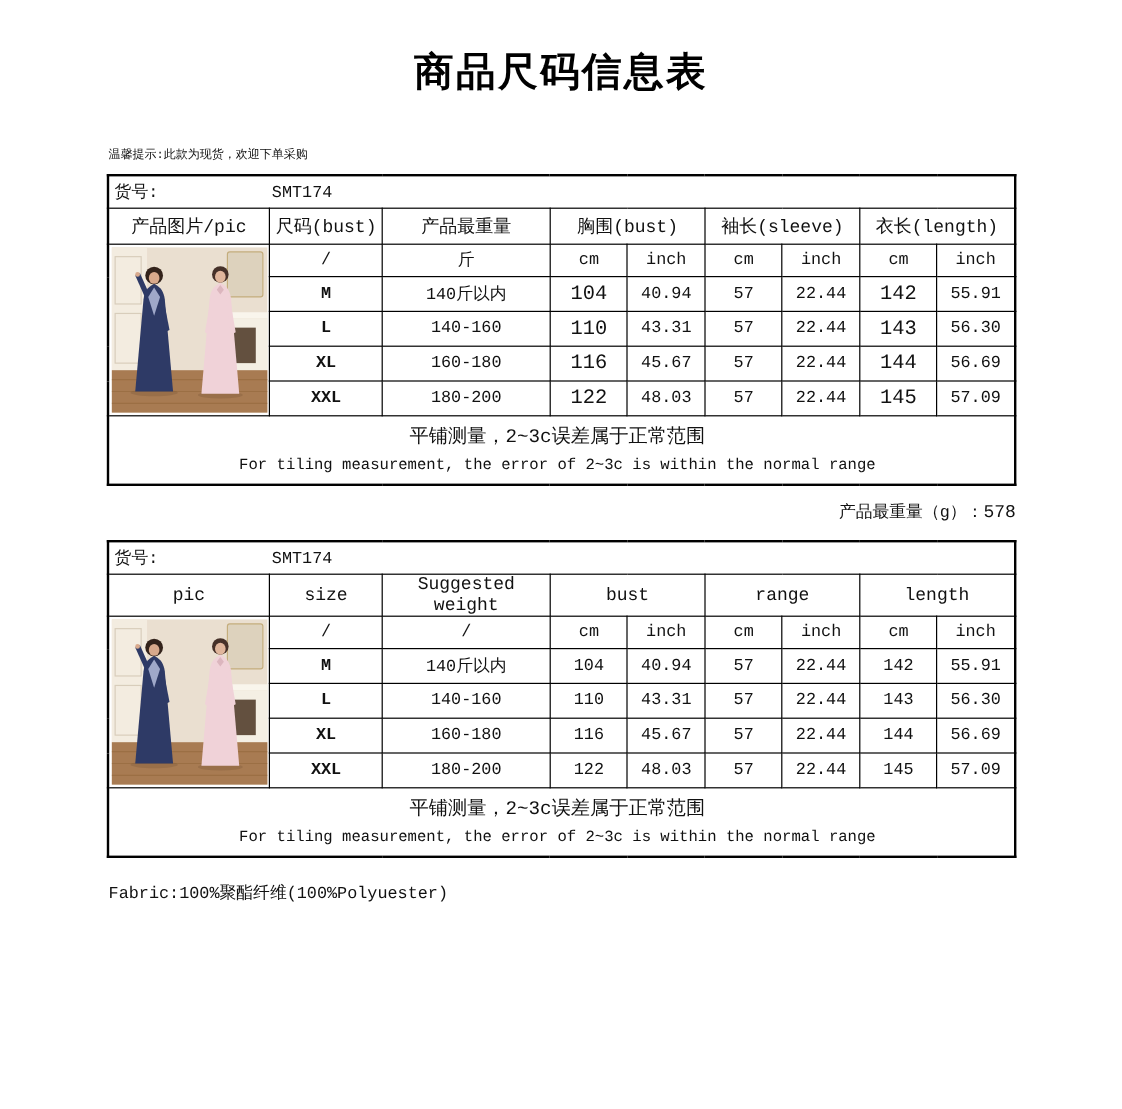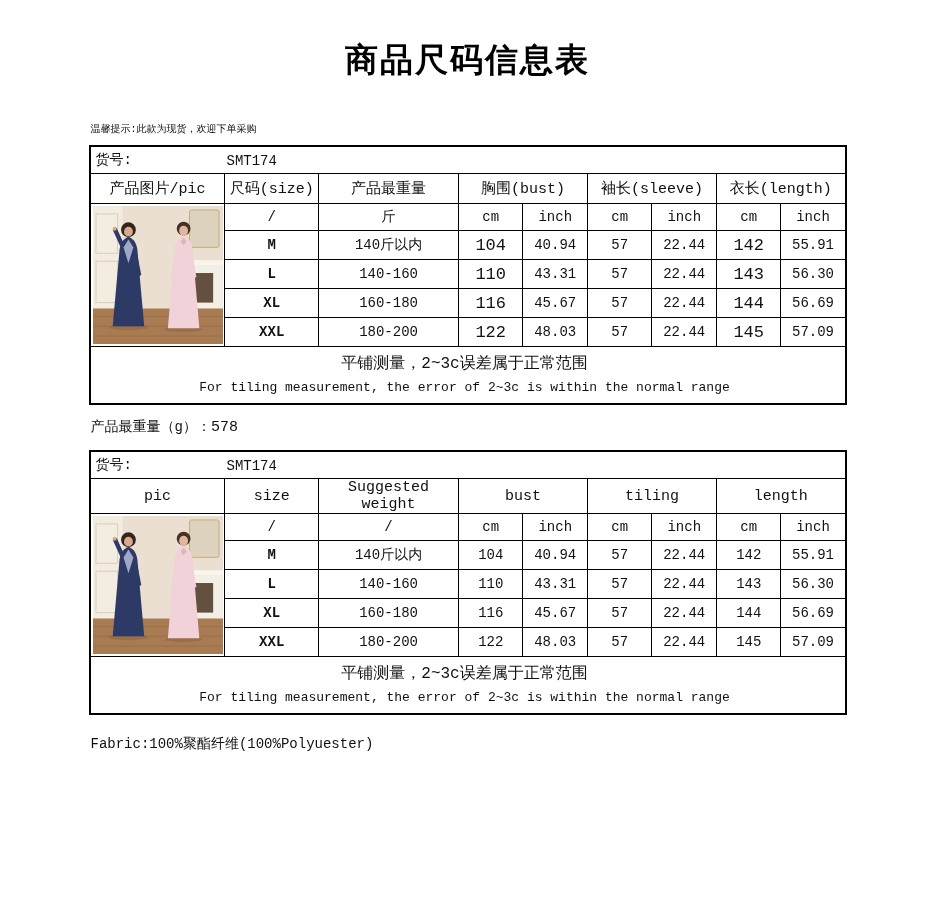--- a/index.html
+++ b/index.html
@@ -35,21 +35,21 @@
   tr.r-sub td{height:26px;}
   tr.r-data td{height:28px;}
   td.size-cell{font-weight:700;}
   .table-cn td.big{font-size:17px;}
   td.photo-cell{padding:2px;vertical-align:middle;}
   td.photo-cell svg{display:block;width:130px;height:138px;margin:0 auto;}
   td.note-cell{padding:5px 6px 6px 0;}
   .note-cn{font-size:16px;line-height:1.6;}
   .note-en{font-size:13px;line-height:1.5;}
   .fabric-line{font-size:14px;margin:18px 0 0 2px;white-space:pre;}
-  .weight-line{font-size:14px;margin:13px 0 0 2px;white-space:pre;}
+  .weight-line{font-size:14px;margin:13px 0 0 2px;white-space:pre;text-align:right;}
   .weight-line .wt-value{font-size:15px;}
   .weight-line.en{margin-top:24px;}
   .weight-line.en .wt-value{margin-left:26px;}
   .title.en{margin-top:12px;}
   .mt-table{margin-top:9px;}
   .mt-table2{margin-top:14px;}
 </style>
 </head>
 <body>
 
@@ -75,21 +75,21 @@
         <tr class="r-item">
       <td colspan="9">
         <div class="item-wrap">
           <span class="item-label">货号:</span>
           <span class="item-value">SMT174</span>
         </div>
       </td>
     </tr>
     <tr class="r-head">
       <th>产品图片/pic</th>
-      <th>尺码(size)</th>
+      <th>尺码(bust)</th>
       <th>产品最重量</th>
       <th colspan="2">胸围(bust)</th>
       <th colspan="2">袖长(sleeve)</th>
       <th colspan="2">衣长(length)</th>
     </tr>
     <tr class="r-sub">
       <td class="photo-cell" rowspan="5">
         <svg viewBox="0 0 132 140" preserveAspectRatio="none" role="img">
           <rect x="0" y="0" width="132" height="140" fill="#eadfd0"></rect>
           <rect x="0" y="0" width="30" height="104" fill="#f3ece0"></rect>
@@ -202,21 +202,21 @@
           <span class="item-label">货号:</span>
           <span class="item-value">SMT174</span>
         </div>
       </td>
     </tr>
     <tr class="r-head">
       <th>pic</th>
       <th>size</th>
       <th>Suggested weight</th>
       <th colspan="2">bust</th>
-      <th colspan="2">tiling</th>
+      <th colspan="2">range</th>
       <th colspan="2">length</th>
     </tr>
     <tr class="r-sub">
       <td class="photo-cell" rowspan="5">
         <svg viewBox="0 0 132 140" preserveAspectRatio="none" role="img">
           <rect x="0" y="0" width="132" height="140" fill="#eadfd0"></rect>
           <rect x="0" y="0" width="30" height="104" fill="#f3ece0"></rect>
           <rect x="3" y="8" width="22" height="40" fill="none" stroke="#d8cdbb"></rect>
           <rect x="3" y="56" width="22" height="42" fill="none" stroke="#d8cdbb"></rect>
           <rect x="98" y="4" width="30" height="38" rx="2" fill="#ddd2bd" stroke="#c4ad7c"></rect>

